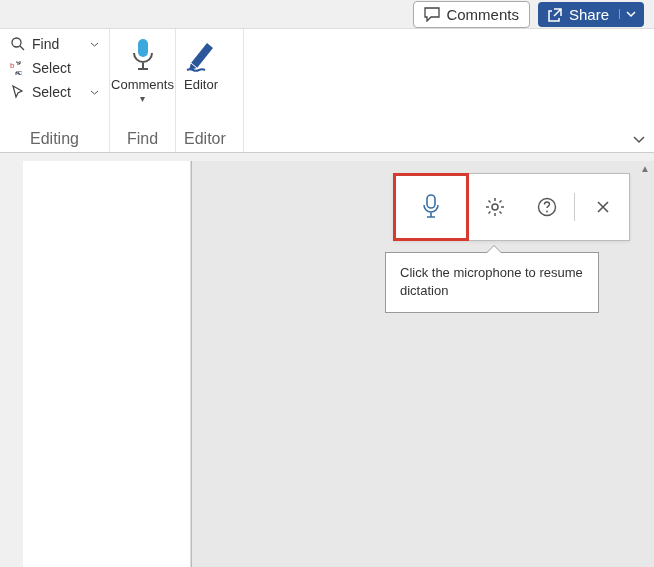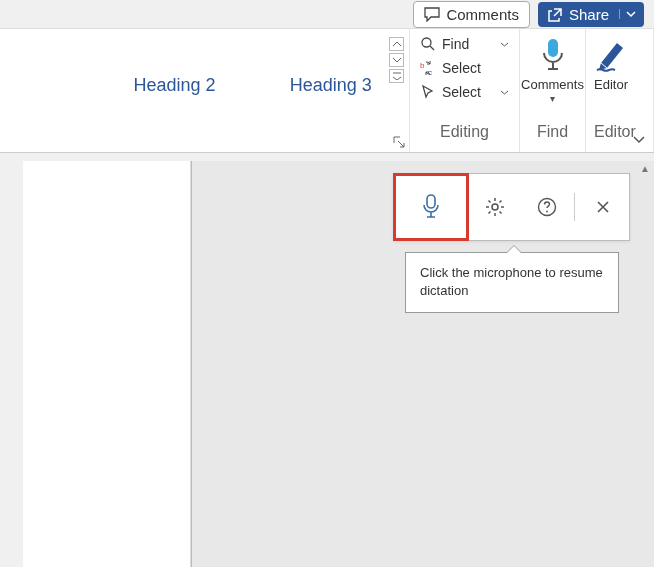--- a/index.html
+++ b/index.html
@@ -13,21 +13,21 @@
 
   .ribbon { display: flex; background: #fff; border-top: 1px solid #ddd; border-bottom: 1px solid #ccc; height: 125px; position: relative; }
 
   .styles-pane { flex: 1 1 auto; display: flex; align-items: flex-start; padding-top: 18px; border-right: 1px solid #e5e5e5; position: relative; min-width: 0;}
   .style-entry { flex: 1; text-align: center; font-size: 18px; color: #2b579a; padding: 28px 0; }
   .style-entry.cut { padding-left: 0; margin-left: -60px; overflow: hidden; white-space: nowrap; text-align:left;}
   .style-spinner { position: absolute; right: 4px; top: 8px; width: 16px; display: flex; flex-direction: column; gap: 2px;}
   .spin-btn { width: 15px; height: 14px; border: 1px solid #bbb; background: #fff; display:flex; align-items:center; justify-content:center; cursor:pointer;}
   .styles-launcher { position: absolute; right: 4px; bottom: 4px; cursor:pointer; color:#555;}
 
-  .group { display: flex; flex-direction: column; justify-content: space-between; border-right: 1px solid #e5e5e5; padding: 6px 8px 9px; }
+  .group { display: flex; flex-direction: column; justify-content: space-between; border-right: 1px solid #e5e5e5; padding: 6px 8px 2px; }
   .group-body { flex: 1; display: flex; flex-direction: column; justify-content: flex-start; gap: 6px; }
   .group-label { text-align: center; font-size: 16px; color: #666; padding: 3px 0 2px; }
   .editing { width: 110px; }
   .edit-row { display: flex; align-items: center; gap: 6px; font-size: 14px; color: #333; padding: 1px 2px; cursor:pointer;}
   .edit-row .dd { margin-left: auto; color:#555; }
   .voice { width: 66px; align-items:center;}
   .editor-grp { width: 68px; align-items:flex-start;}
   .big-btn { display:flex; flex-direction:column; align-items:center; gap:4px; cursor:pointer; padding-top: 2px;}
   .big-btn span.lbl { font-size: 13px; color:#333; }
   .big-btn .dd-sm { font-size:10px; color:#555; line-height:6px;}
@@ -39,21 +39,21 @@
   .scroll-hint { position:absolute; right:4px; top:163px; color:#777; font-size:10px;}
 
   .float-toolbar { position: absolute; top: 173px; left: 393px; width: 237px; height: 68px; background: #fff; border: 1px solid #bbb; display: flex; align-items: center; box-shadow: 0 1px 3px rgba(0,0,0,.08);}
   .ft-cell { display:flex; align-items:center; justify-content:center; height:100%; }
   .ft-mic { width: 76px; border: 3px solid #d63b2f; margin:-1px; height: calc(100% + 2px); cursor:pointer;}
   .ft-gear { width: 54px; cursor:pointer;}
   .ft-help { width: 50px; cursor:pointer;}
   .ft-sep  { width: 1px; height: 28px; background:#ccc; margin: 0 2px;}
   .ft-close{ flex:1; cursor:pointer;}
 
-  .tooltip-box { position:absolute; top: 252px; left: 405px; width: 214px; background:#fff; border:1px solid #999; padding: 11px 14px 13px; font-size: 13px; color:#333; line-height:1.35;}
+  .tooltip-box { position:absolute; top: 252px; left: 385px; width: 214px; background:#fff; border:1px solid #999; padding: 11px 14px 13px; font-size: 13px; color:#333; line-height:1.35;}
   .tooltip-arrow { position:absolute; top:-8px; left:100px; width:0; height:0; border-left:8px solid transparent; border-right:8px solid transparent; border-bottom:8px solid #999;}
   .tooltip-arrow::after { content:""; position:absolute; top:1px; left:-7px; width:0; height:0; border-left:7px solid transparent; border-right:7px solid transparent; border-bottom:7px solid #fff;}
 
   svg { display:block; }
 </style>
 </head>
 <body>
 
 <div class="topbar">
   <button class="btn-comments">
@@ -74,47 +74,20 @@
     <span class="chev">
       <svg width="10" height="10" viewBox="0 0 10 10">
           <path d="M1 3l4 4 4-4" fill="none" stroke="#fff" stroke-width="1.5"></path>
         </svg>
     </span>
   </button>
 </div>
 
 <div class="ribbon">
 
-  <div class="styles-pane">
-    <div class="style-entry cut">g 1</div>
-    <div class="style-entry">Heading 2</div>
-    <div class="style-entry">Heading 3</div>
-    <div class="style-spinner">
-      <div class="spin-btn">
-          <svg width="8" height="6">
-            <path d="M0 5l4-4 4 4" fill="none" stroke="#666"></path>
-          </svg>
-        </div>
-      <div class="spin-btn">
-          <svg width="8" height="6">
-            <path d="M0 1l4 4 4-4" fill="none" stroke="#666"></path>
-          </svg>
-        </div>
-      <div class="spin-btn">
-          <svg width="8" height="8">
-            <path d="M0 1h8M0 5l4 3 4-3" fill="none" stroke="#666"></path>
-          </svg>
-        </div>
-    </div>
-    <span class="styles-launcher">
-      <svg width="12" height="12" viewBox="0 0 12 12">
-          <path d="M1 1h6M1 1v6M5 5l6 6M11 7v4h-4" fill="none" stroke="#666"></path>
-        </svg>
-    </span>
-  </div>
 
   <div class="group editing">
     <div class="group-body">
       <div class="edit-row">
         <span class="ico">
           <svg width="16" height="16" viewBox="0 0 16 16">
               <circle cx="6.5" cy="6.5" r="4.5" fill="none" stroke="#444" stroke-width="1.3"></circle>
               <path d="M10 10l4 4" stroke="#444" stroke-width="1.3"></path>
             </svg>
         </span>

